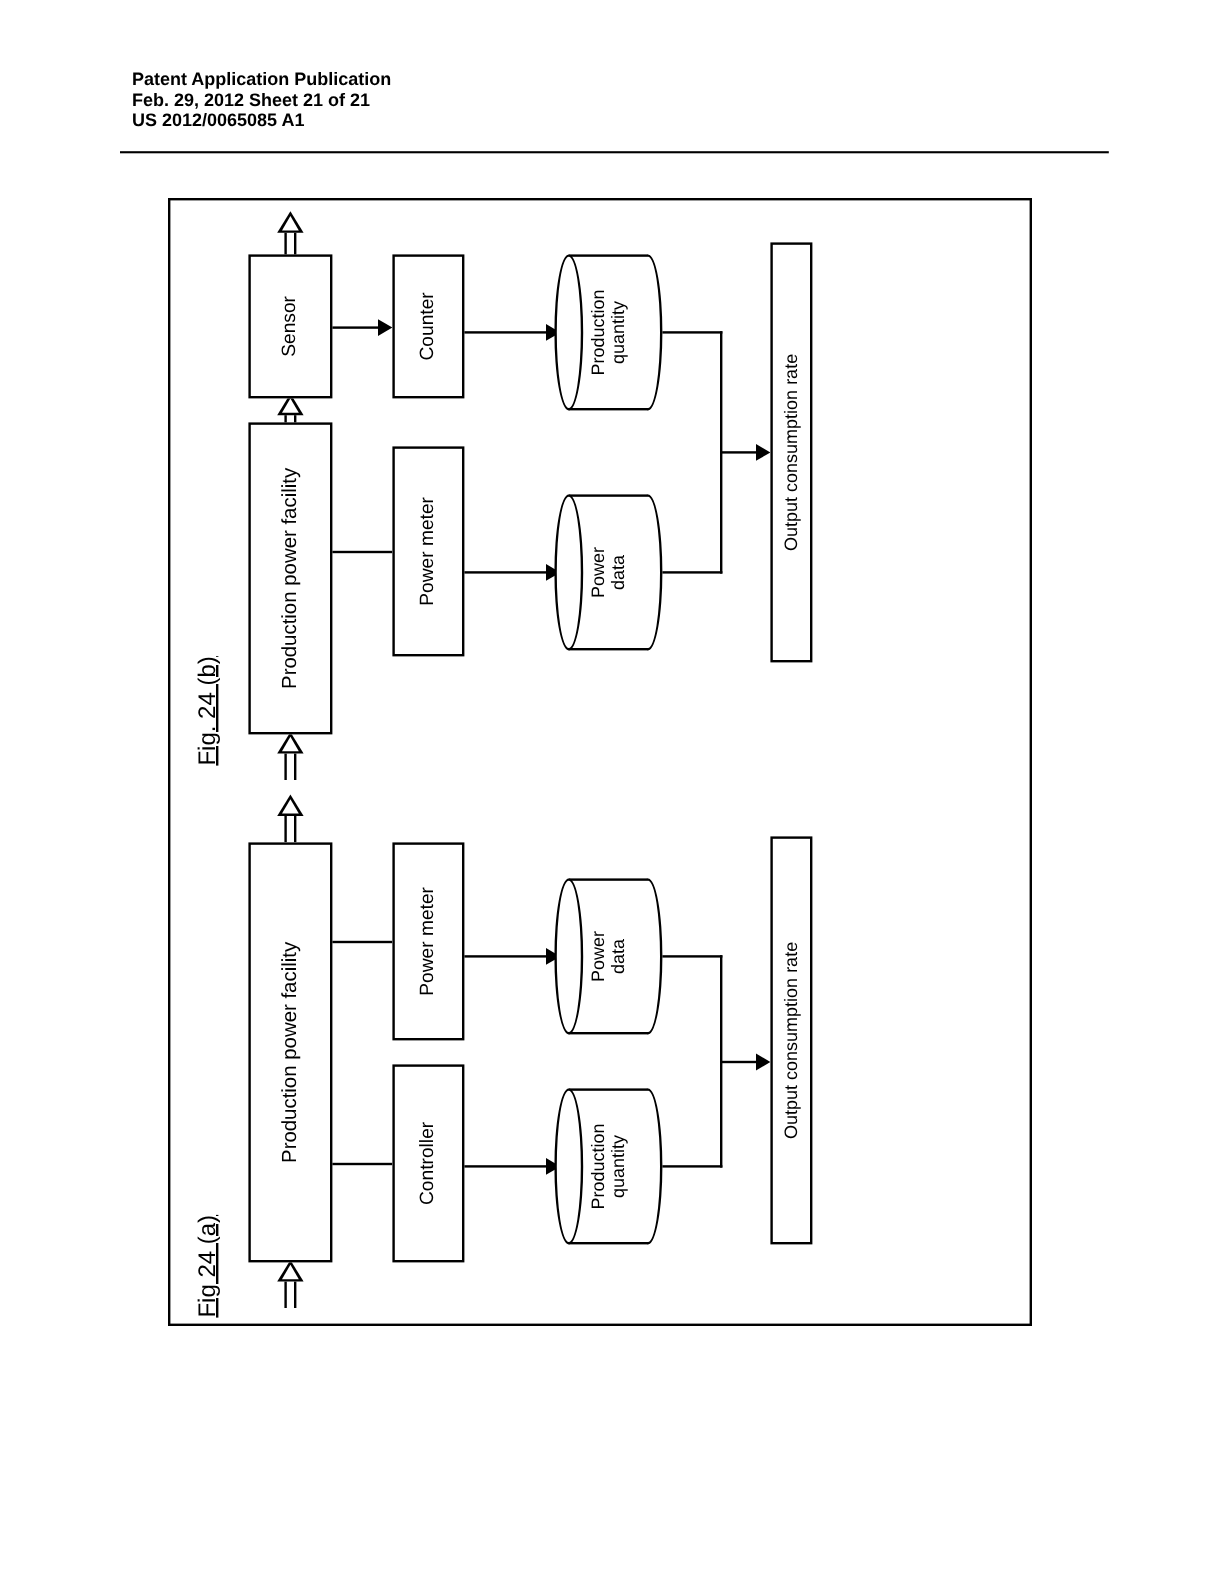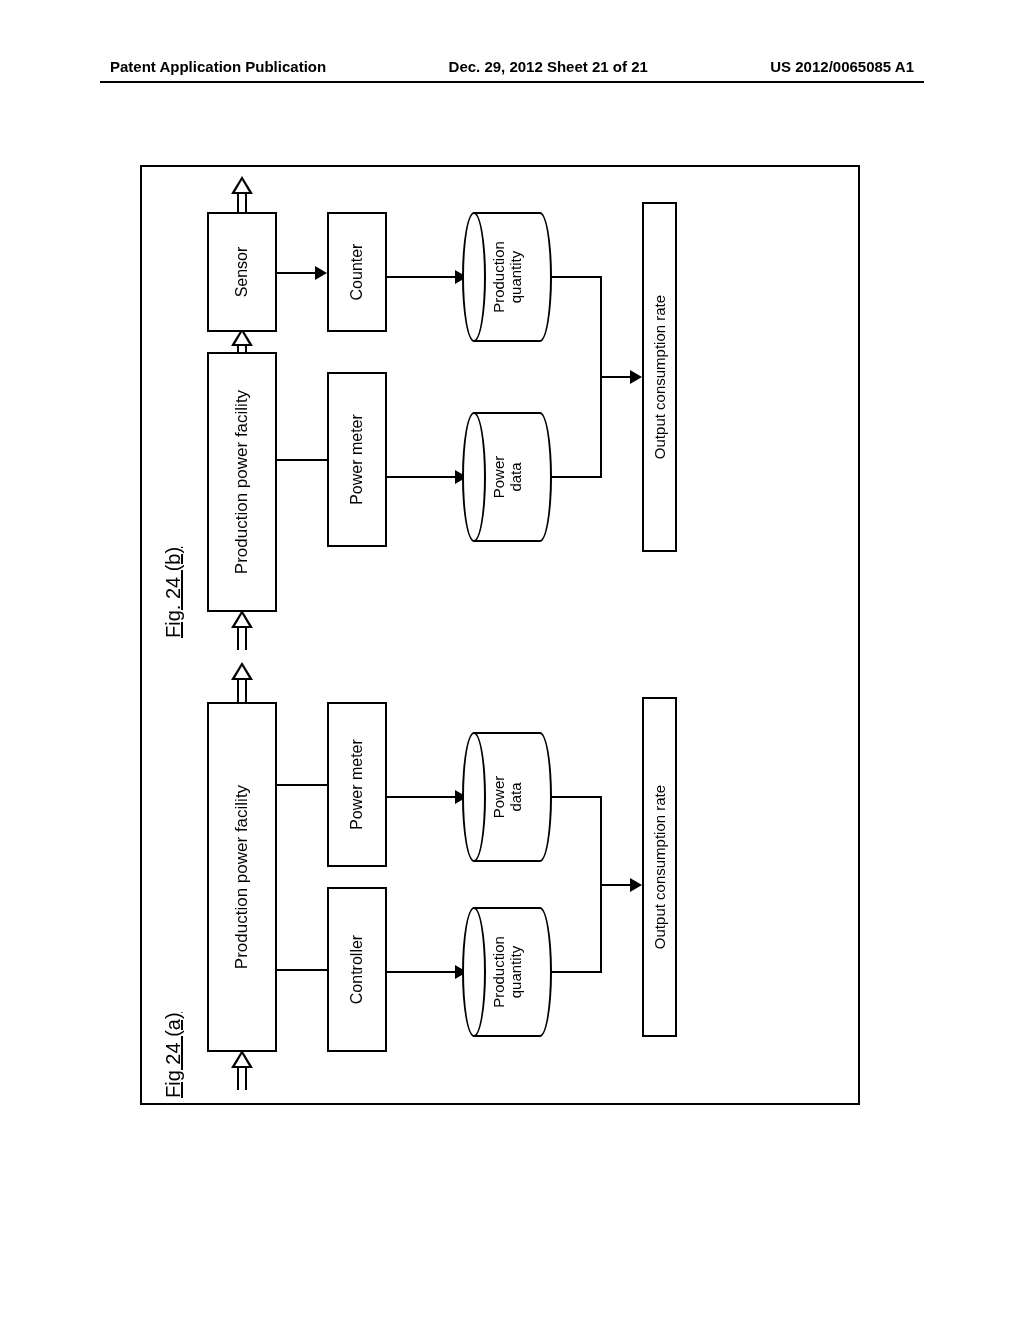--- a/index.html
+++ b/index.html
@@ -7,23 +7,24 @@
     margin: 0;
     background: #fff;
     font-family: Arial, Helvetica, sans-serif;
     font-size: 14px;
     color: #000;
     width: 1024px;
   }
   .header-row {
     display: flex;
     justify-content: space-between;
-    padding: 58px 110px 6px 110px;
+    padding: 58px 110px 17px 110px;
     font-weight: bold;
     font-size: 15px;
+    flex-direction: column;
   }
   .rule {
     margin: 0 100px;
     border-bottom: 2px solid #000;
   }
   .figure-frame {
     position: absolute;
     left: 140px;
     top: 165px;
     width: 720px;
@@ -188,21 +189,21 @@
     border-top: 7px solid transparent;
     border-bottom: 7px solid transparent;
     border-left: 12px solid #fff;
   }
 </style>
 </head>
 <body>
 
 <div class="header-row">
   <span>Patent Application Publication</span>
-  <span>Dec. 29, 2012  Sheet 21 of 21</span>
+  <span>Feb. 29, 2012  Sheet 21 of 21</span>
   <span>US 2012/0065085 A1</span>
 </div>
 <div class="rule"></div>
 
 <div class="figure-frame">
   <div class="rotated">
 
     <div class="sub a">
       <div class="fig-label">Fig 24 (a)</div>
 

